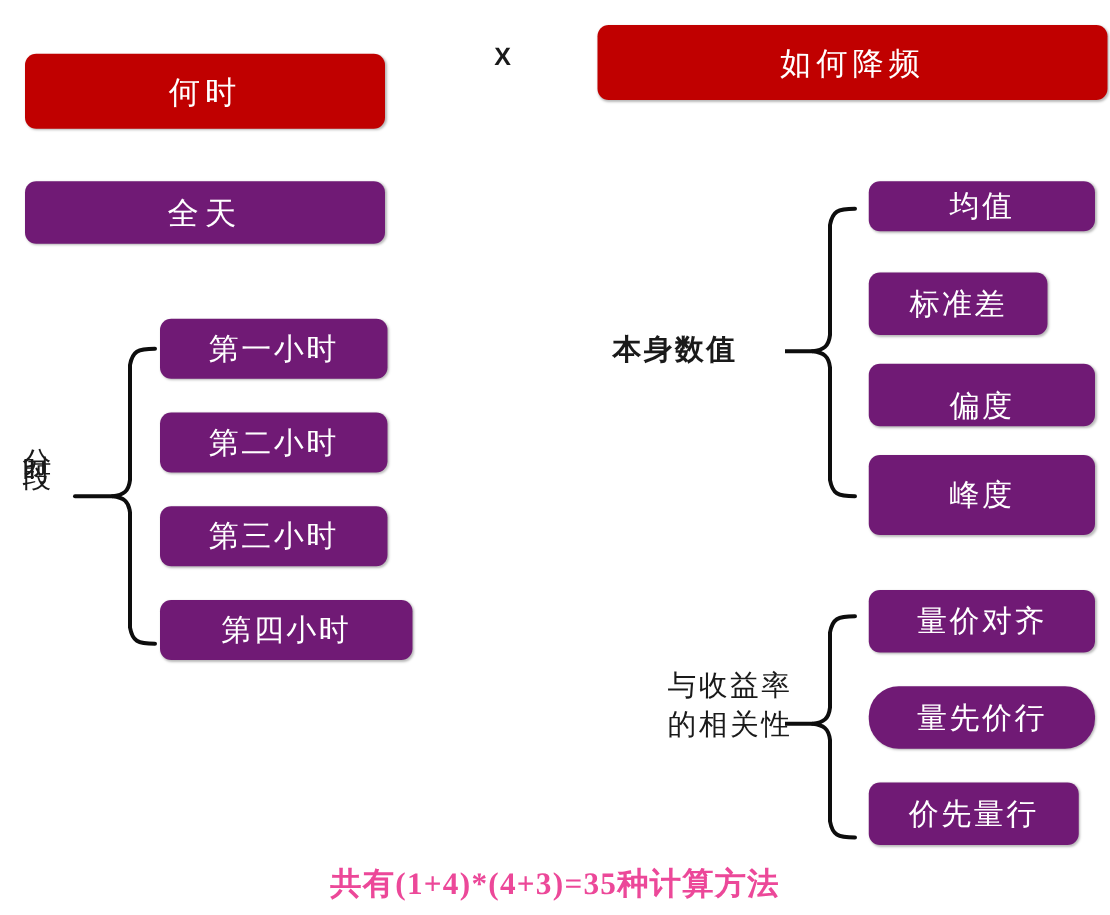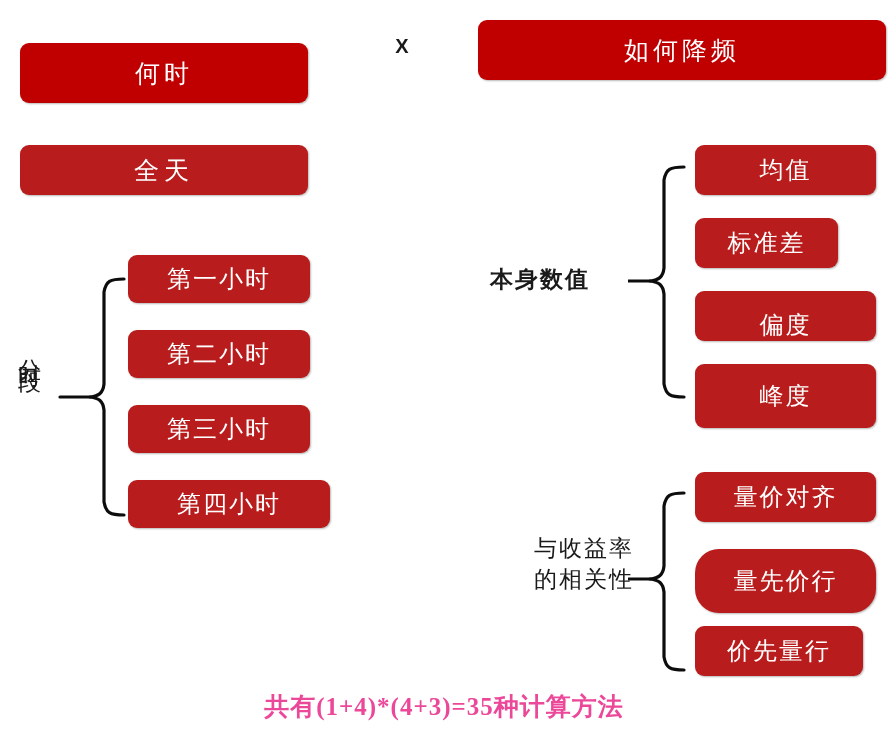--- a/index.html
+++ b/index.html
@@ -31,21 +31,21 @@
     box-sizing: border-box;
     box-shadow: 1px 1px 2px rgba(0,0,0,0.28);
     font-family: "Liberation Serif", "DejaVu Serif", serif;
   }
   .node.red {
     background: #C00000;
     font-size: 25px;
     letter-spacing: 4px;
   }
   .node.blue {
-    background: #b91c1c;
+    background: #701a75;
     font-size: 24px;
   }
   .node.blue.wide {
     font-size: 25px;
     letter-spacing: 5px;
   }
 
   
   .label {
     position: absolute;
@@ -130,21 +130,21 @@
   <div class="label" style="left:490px; top:264px;font-weight:bold;">本身数值</div>
 
   <div class="brace" style="left:628px; top:160px; width:60px; height:245px;">
     <svg width="60" height="245" viewBox="0 0 60 245" fill="none" xmlns="http://www.w3.org/2000/svg" aria-hidden="true">
       <path d="M56 7 C 42 7, 38 9, 36 20 L36 108 C 35 117, 31 120, 22 121
                C 31 122, 35 125, 36 134 L36 224 C 38 235, 42 237, 56 237" stroke="#0d0d0d" stroke-width="3.2" fill="none" stroke-linecap="round" stroke-linejoin="round"></path>
       <path d="M0 121 L22 121" stroke="#0d0d0d" stroke-width="3.2" stroke-linecap="round"></path>
     </svg>
   </div>
 
-  <div class="node blue" style="left:695px; top:145px; width:181px; height:50px;">
+  <div class="node blue" style="left:695px; top:145px; width:181px; height:40px;">
     <span>均值</span>
   </div>
   <div class="node blue" style="left:695px; top:218px; width:143px; height:50px;">
     <span>标准差</span>
   </div>
   <div class="node blue" style="left:695px; top:291px; width:181px; height:50px;align-items:flex-end;">
     <span>偏度</span>
   </div>
   <div class="node blue" style="left:695px; top:364px; width:181px; height:64px;">
     <span>峰度</span>
@@ -157,21 +157,21 @@
     <svg width="60" height="190" viewBox="0 0 60 190" fill="none" xmlns="http://www.w3.org/2000/svg" aria-hidden="true">
       <path d="M56 6 C 42 6, 38 8, 36 19 L36 79 C 35 88, 31 91, 22 92
                C 31 93, 35 96, 36 105 L36 170 C 38 181, 42 183, 56 183" stroke="#0d0d0d" stroke-width="3.2" fill="none" stroke-linecap="round" stroke-linejoin="round"></path>
       <path d="M0 92 L22 92" stroke="#0d0d0d" stroke-width="3.2" stroke-linecap="round"></path>
     </svg>
   </div>
 
   <div class="node blue" style="left:695px; top:472px; width:181px; height:50px;">
     <span>量价对齐</span>
   </div>
-  <div class="node blue" style="left:695px; top:549px; width:181px; height:64px;border-radius:24px;">
+  <div class="node blue" style="left:695px; top:549px; width:181px; height:50px;border-radius:24px;">
     <span>量先价行</span>
   </div>
   <div class="node blue" style="left:695px; top:626px; width:168px; height:50px;text-align:right;">
     <span>价先量行</span>
   </div>
 
   <div class="caption" style="left:0px; top:690px; width:888px; text-align:center;">共有(1+4)*(4+3)=35种计算方法</div>
 
 </div>
 

